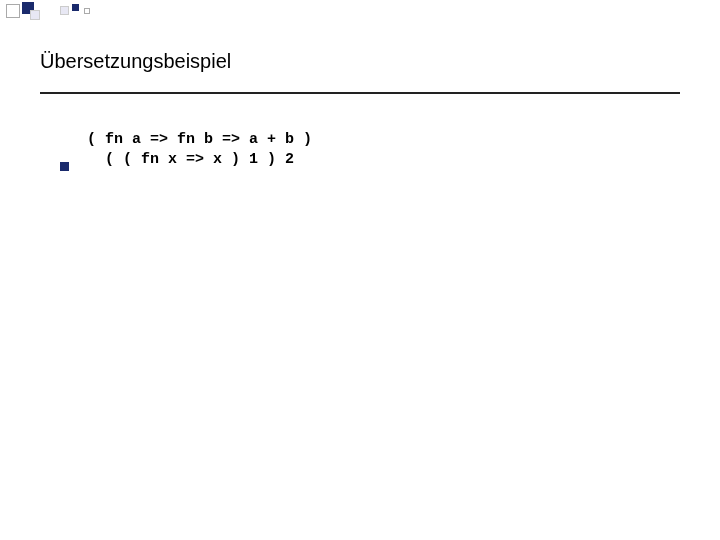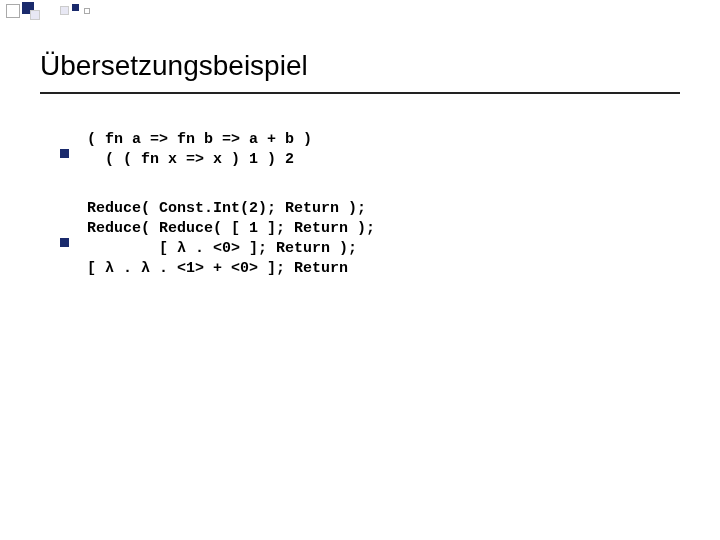--- a/index.html
+++ b/index.html
@@ -36,41 +36,41 @@
     background: #1a2a6c;
   }
   .sq-light {
     background: #e8e8f4;
     border: 1px solid #ccc;
   }
   .title {
     position: absolute;
     left: 40px;
     top: 50px;
-    font-size: 28px;
+    font-size: 20px;
     color: #000;
     font-family: Verdana, Geneva, sans-serif;
   }
   .title-underline {
     position: absolute;
     left: 40px;
     top: 92px;
     width: 640px;
     height: 2px;
     background: #222;
   }
   .content {
     position: absolute;
     left: 60px;
     top: 130px;
     width: 620px;
   }
   .item {
     display: flex;
-    align-items: center;
+    align-items: flex-end;
     margin-bottom: 28px;
   }
   .bullet {
     width: 9px;
     height: 9px;
     background: #1a2a6c;
     margin-top: 6px;
     margin-right: 18px;
     flex: 0 0 auto;
   }
@@ -101,23 +101,16 @@
 
   <div class="content">
 
     <div class="item">
       <div class="bullet"></div>
       <div class="code">( fn a =&gt; fn b =&gt; a + b )
   ( ( fn x =&gt; x ) 1 ) 2</div>
     </div>
 
 
-    <div class="item">
-      <div class="bullet"></div>
-      <div class="code">Reduce( Const.Int(2); Return );
-Reduce( Reduce( [ 1 ]; Return );
-        [ λ . &lt;0&gt; ]; Return );
-[ λ . λ . &lt;1&gt; + &lt;0&gt; ]; Return</div>
-    </div>
 
   </div>
 
 </div>
 
 </body></html>

